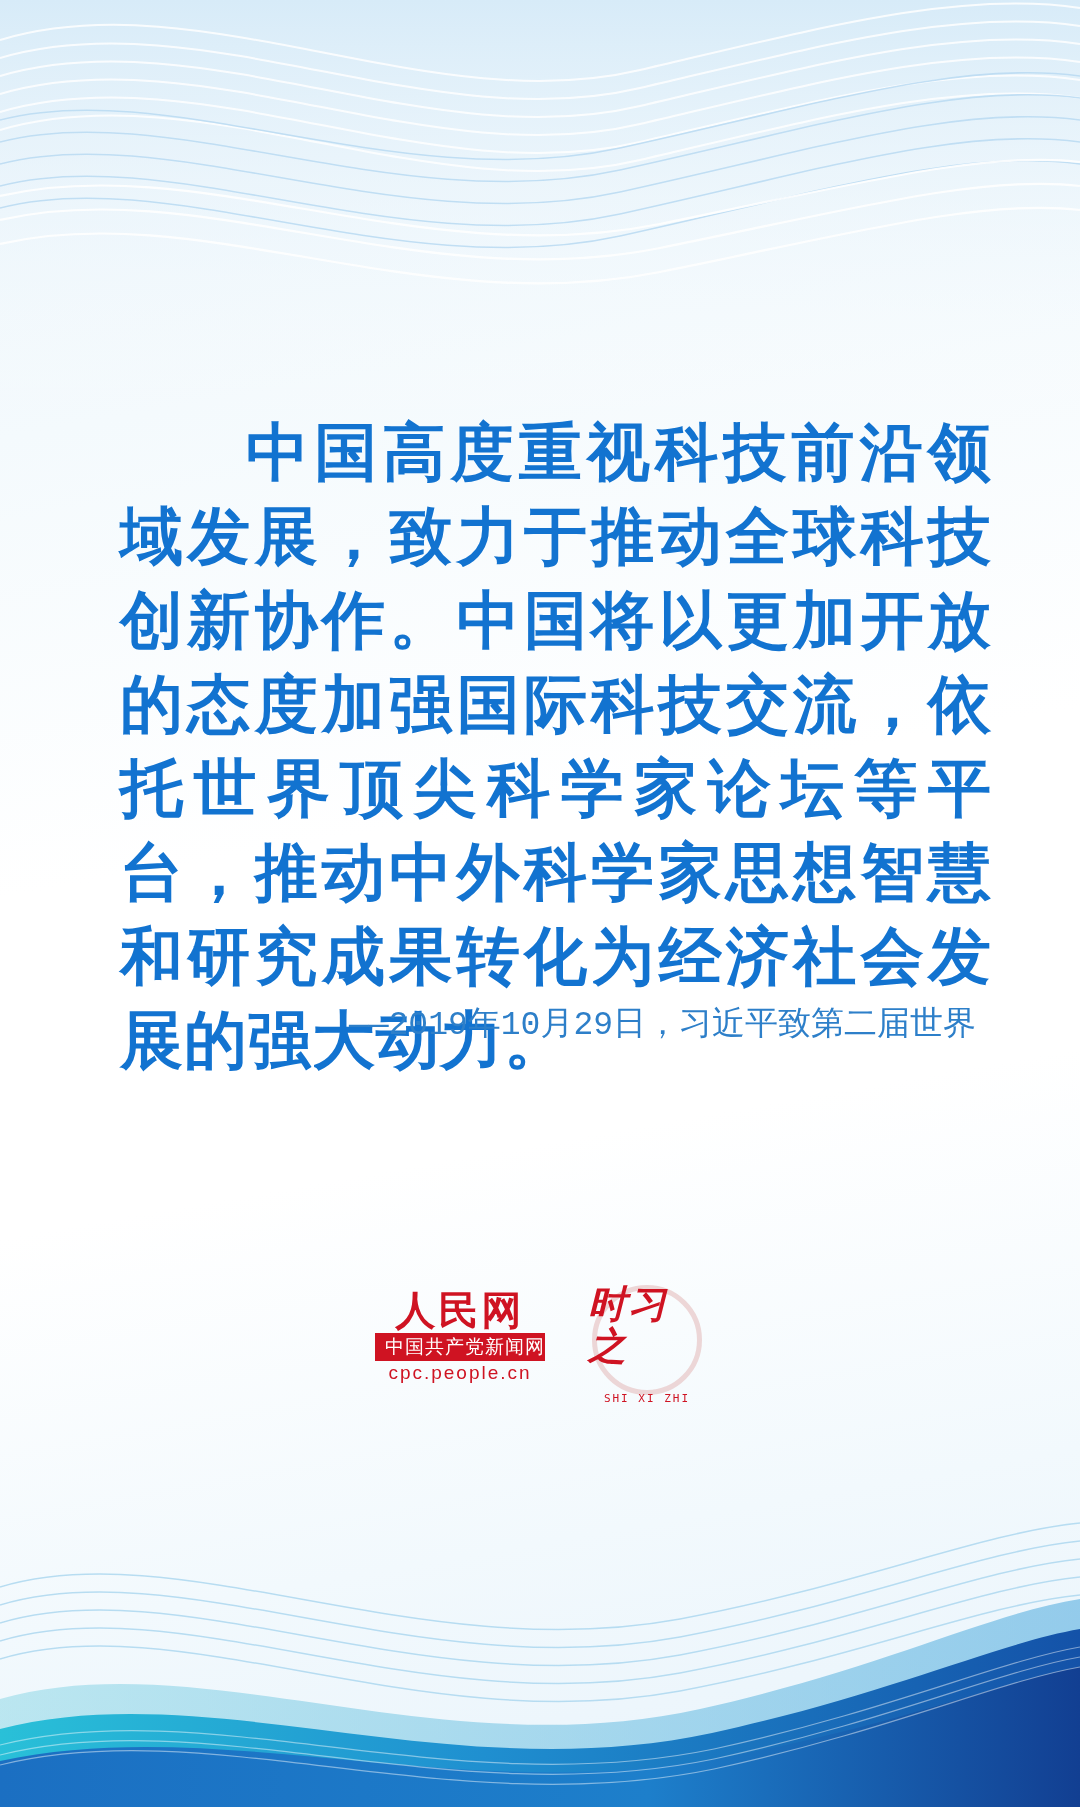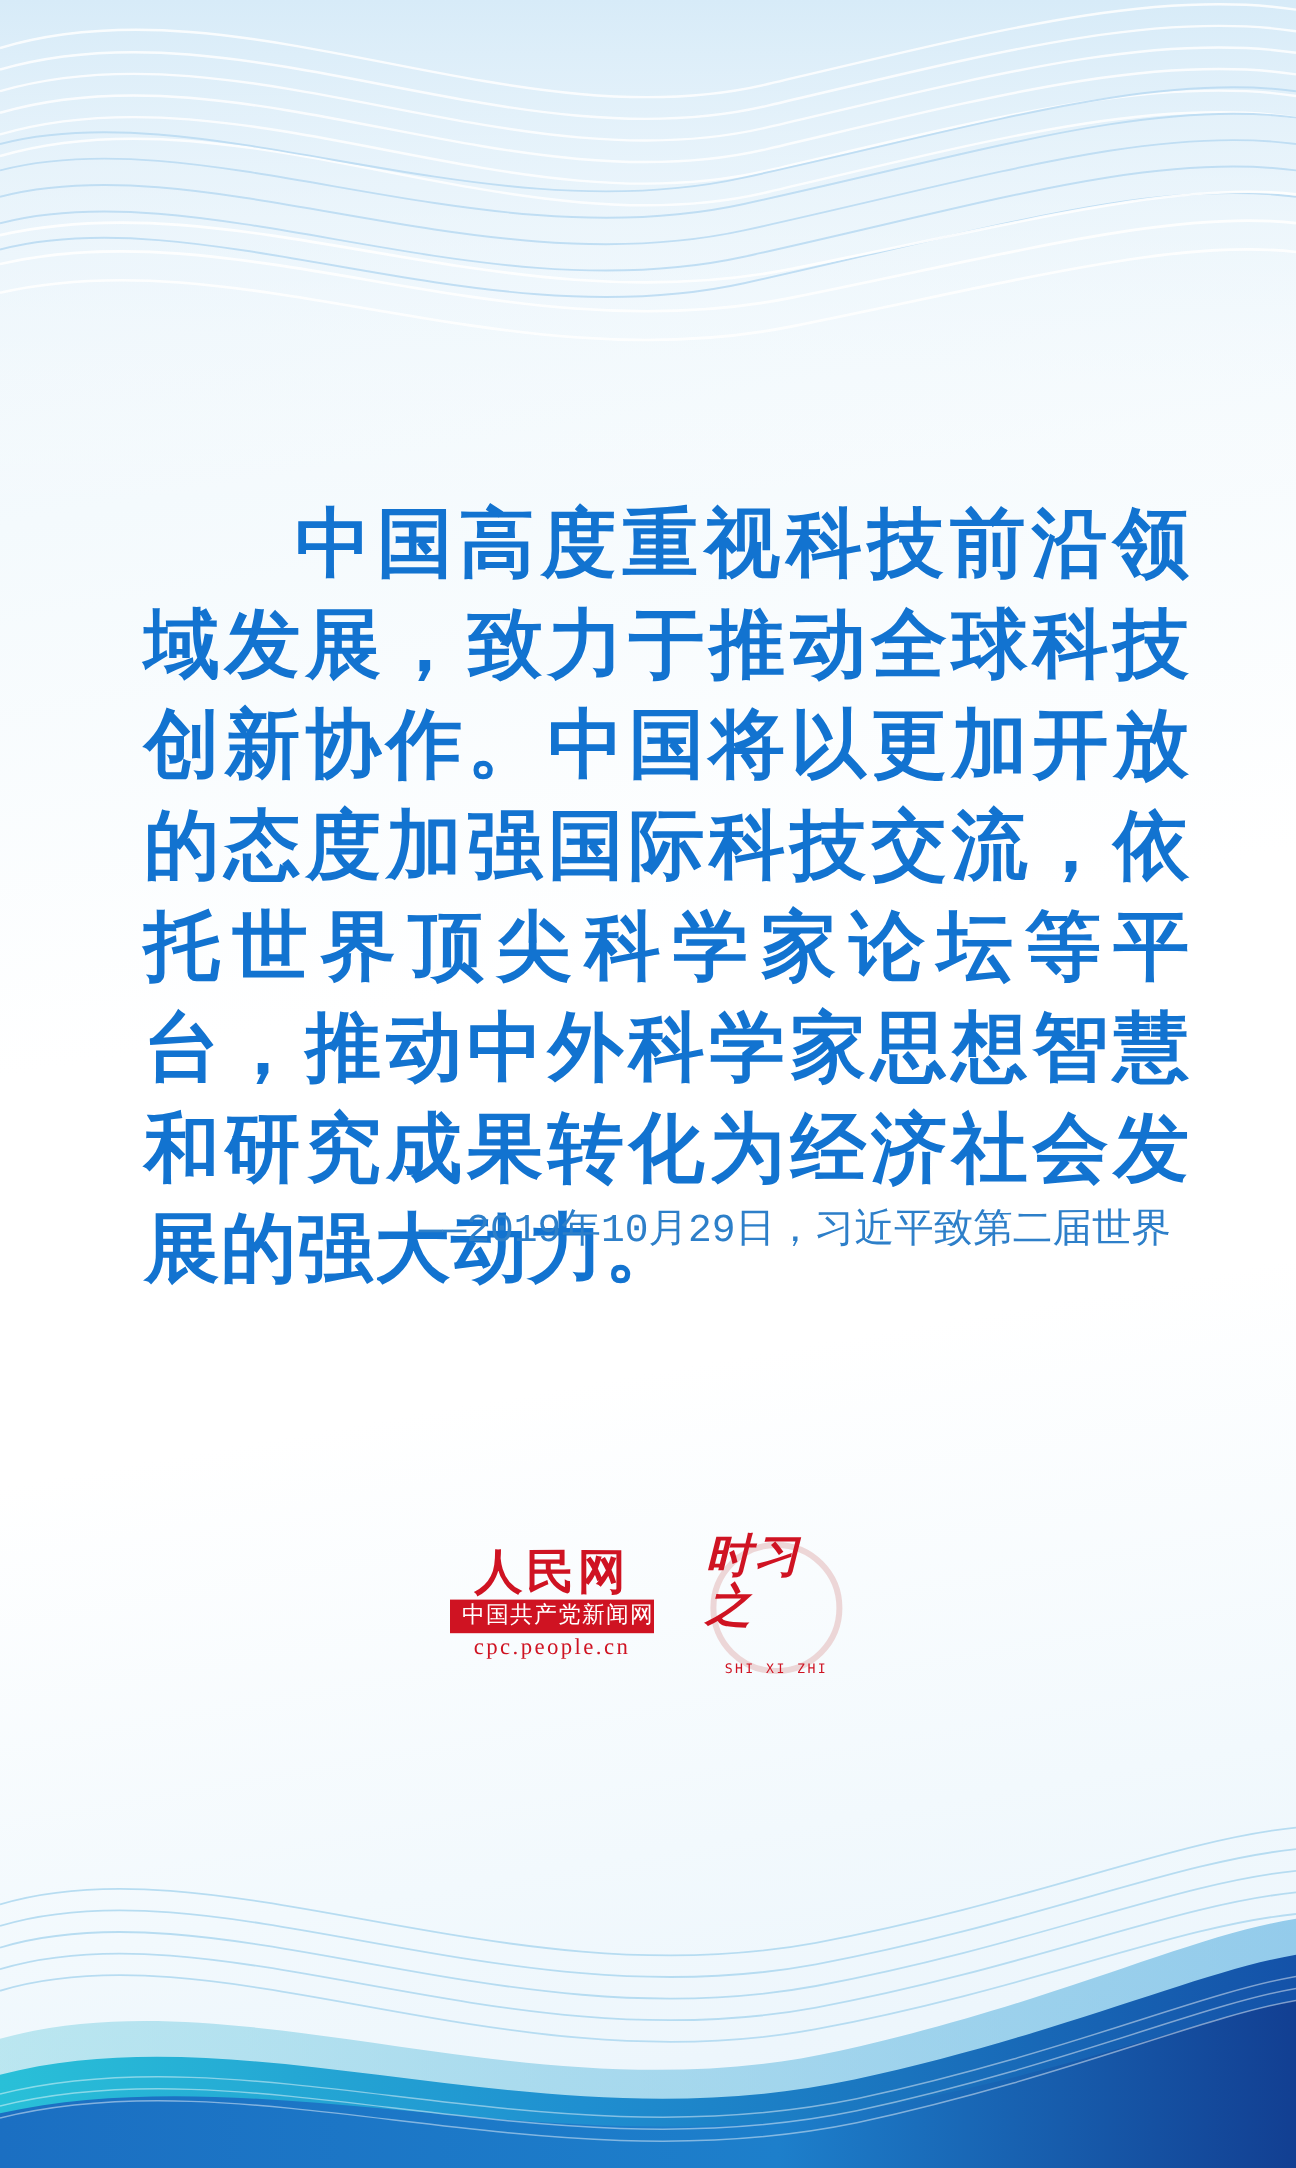--- a/index.html
+++ b/index.html
@@ -107,36 +107,35 @@
     width: 170px;
     background: #cf1322;
     color: #ffffff;
     font-size: 19px;
     line-height: 28px;
     text-align: right;
     letter-spacing: 1px;
     margin-top: 0;
   }
   .people-logo .domain {
-    font-family: Liberation Serif, serif;
+    font-family: Liberation Sans, sans-serif;
     font-size: 19px;
     color: #cf1322;
     letter-spacing: 2px;
     margin-top: 0;
     line-height: 24px;
   }
 
   .shixi-logo {
     position: relative;
     width: 118px;
     height: 106px;
     display: flex;
     flex-direction: column;
     align-items: center;
-    justify-content: center;
   }
   .shixi-logo .ring {
     position: absolute;
     left: 4px;
     top: 2px;
     width: 100px;
     height: 100px;
     border-radius: 50%;
     border: 5px solid #e8c9c9;
     opacity: .75;

